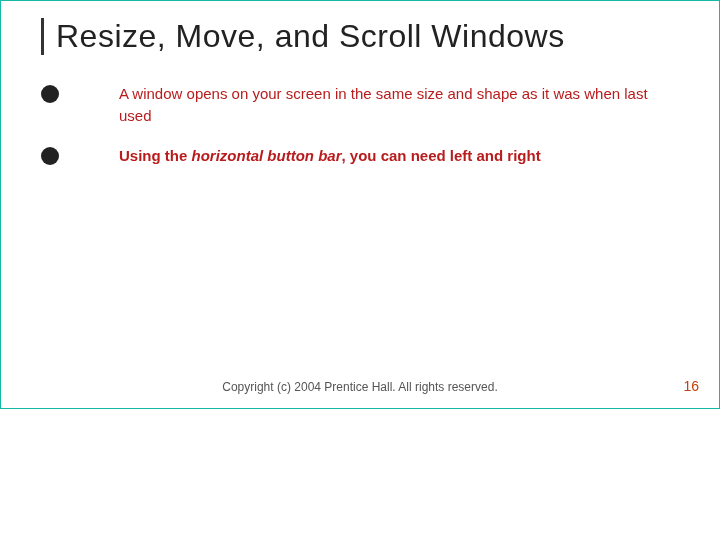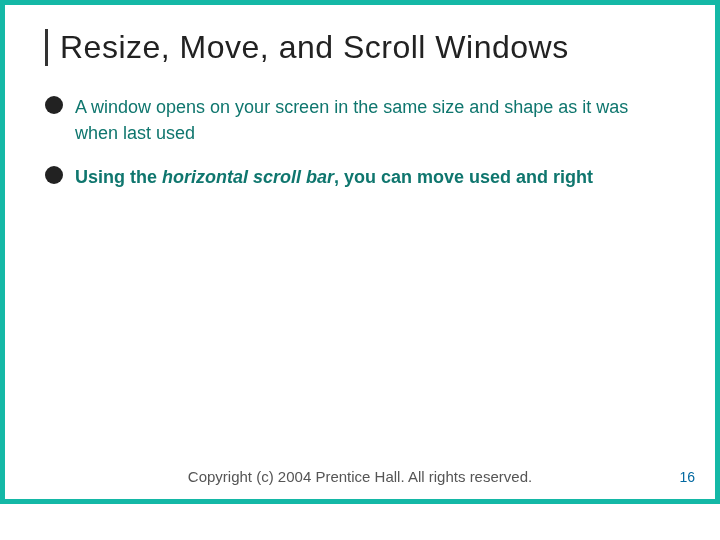--- a/index.html
+++ b/index.html
@@ -11,25 +11,25 @@
     body {
       width: 720px;
       height: 540px;
       background: #ffffff;
       font-family: Arial, Helvetica, sans-serif;
       overflow: hidden;
     }
 
     .slide {
       width: 720px;
-      height: 504px;
+      height: 409px;
       background: #ffffff;
-      border: 5px solid #14b8a6;
+      border: 1px solid #14b8a6;
       position: relative;
-      padding: 24px 40px 30px 40px;
+      padding: 17px 40px 30px 40px;
     }
 
     .title-bar {
       border-left: 3px solid #333333;
       padding-left: 12px;
       margin-bottom: 28px;
     }
 
     .slide-title {
       font-size: 32px;
@@ -41,23 +41,24 @@
     .content-list {
       list-style: none;
       padding: 0;
       margin: 0;
     }
 
     .content-list li {
       display: flex;
       align-items: flex-start;
       margin-bottom: 18px;
-      font-size: 18px;
-      color: #0f766e;
+      font-size: 15px;
+      color: #b91c1c;
       line-height: 1.45;
+      gap: 48px;
     }
 
     .bullet {
       display: inline-block;
       width: 18px;
       height: 18px;
       background: #222222;
       border-radius: 50%;
       flex-shrink: 0;
       margin-top: 2px;
@@ -81,30 +82,30 @@
       position: absolute;
       bottom: 14px;
       left: 0;
       right: 0;
       display: flex;
       justify-content: center;
       align-items: center;
     }
 
     .footer-copyright {
-      font-size: 15px;
+      font-size: 12px;
       color: #555555;
     }
 
     .footer-page {
       position: absolute;
       right: 20px;
       bottom: 14px;
       font-size: 14px;
-      color: #0369a1;
+      color: #c2410c;
     }
   </style>
 </head>
 <body>
 
 <div class="slide">
 
   <div class="title-bar">
     <h1 class="slide-title">Resize, Move, and Scroll Windows</h1>
   </div>
@@ -115,21 +116,21 @@
       <span class="bullet"></span>
       <span class="item-text">
         A window opens on your screen in the same size and shape as it was when last used
       </span>
     </li>
 
 
     <li>
       <span class="bullet"></span>
       <span class="item-text">
-        <span class="bold">Using the </span><span class="bold-italic">horizontal scroll bar</span><span class="bold">, you can move used and right</span>
+        <span class="bold">Using the </span><span class="bold-italic">horizontal button bar</span><span class="bold">, you can need left and right</span>
       </span>
     </li>
 
 
 
   </ul>
 
   <div class="footer">
     <span class="footer-copyright">Copyright (c) 2004 Prentice Hall. All rights reserved.</span>
   </div>

